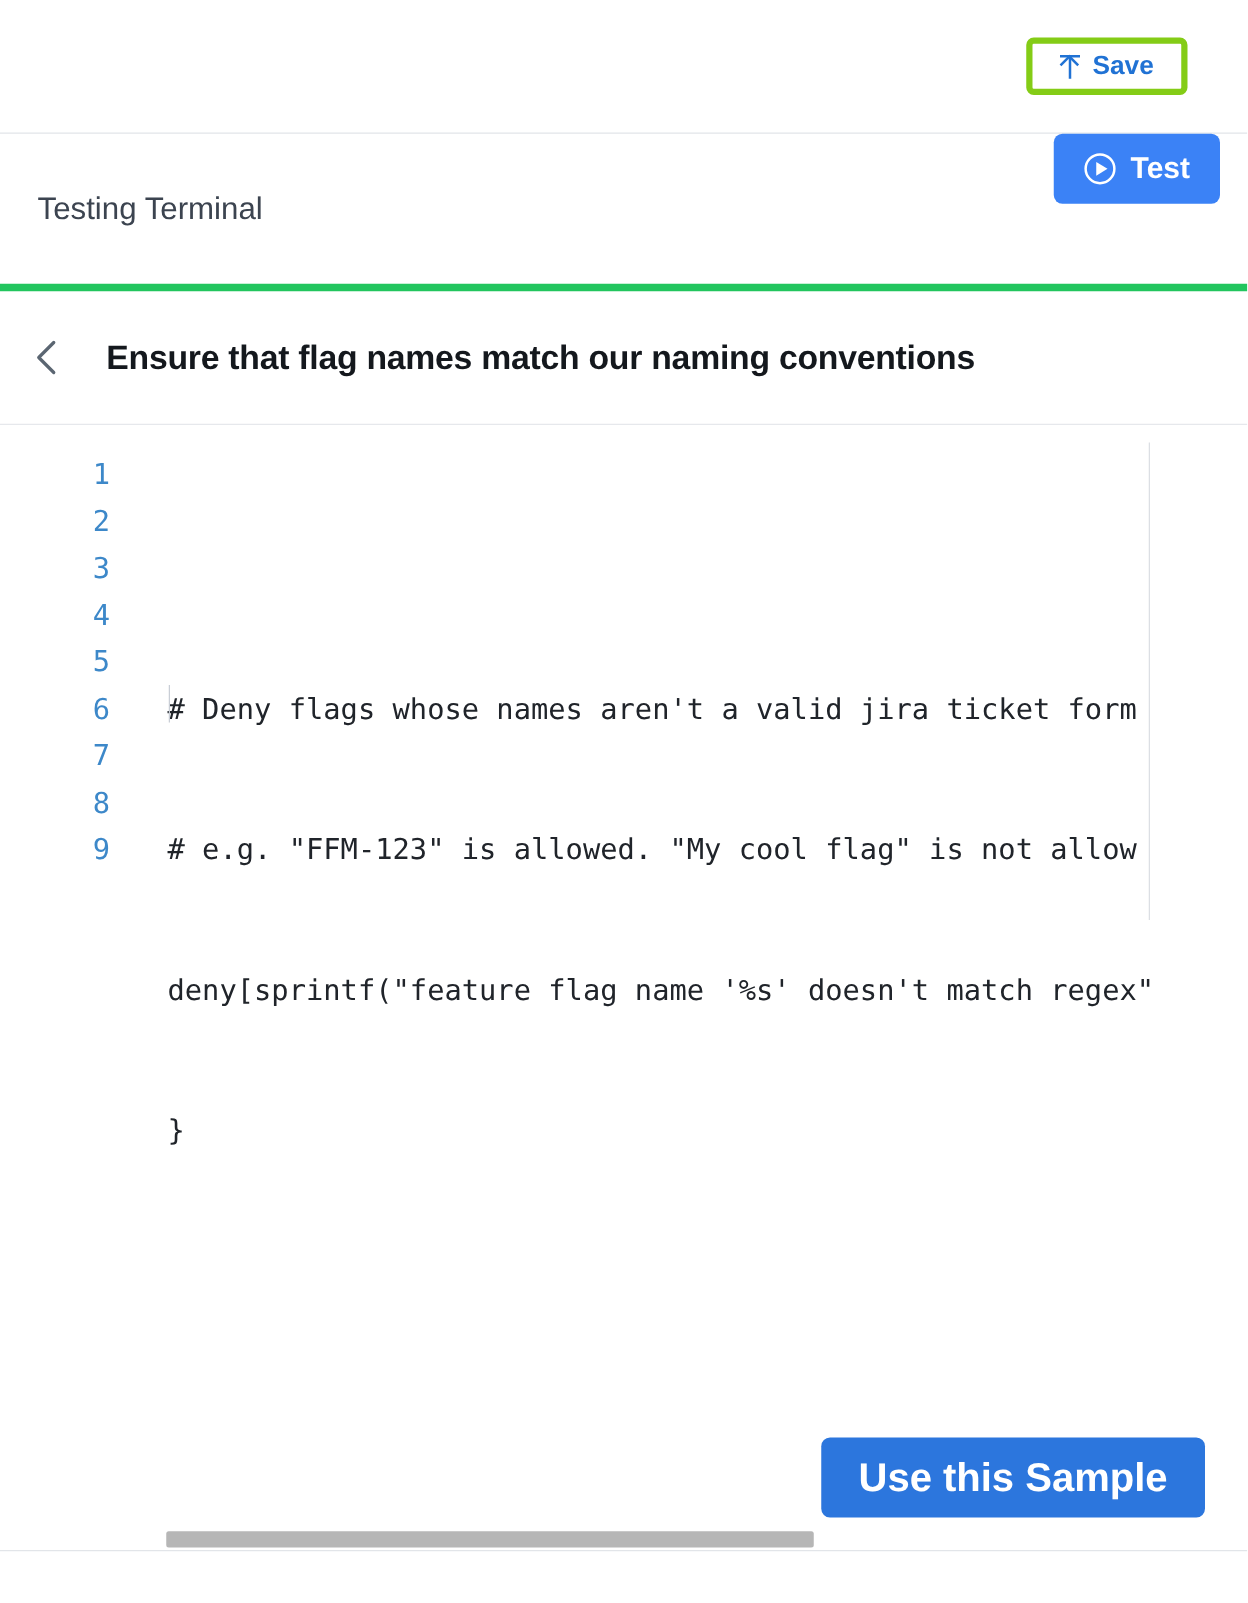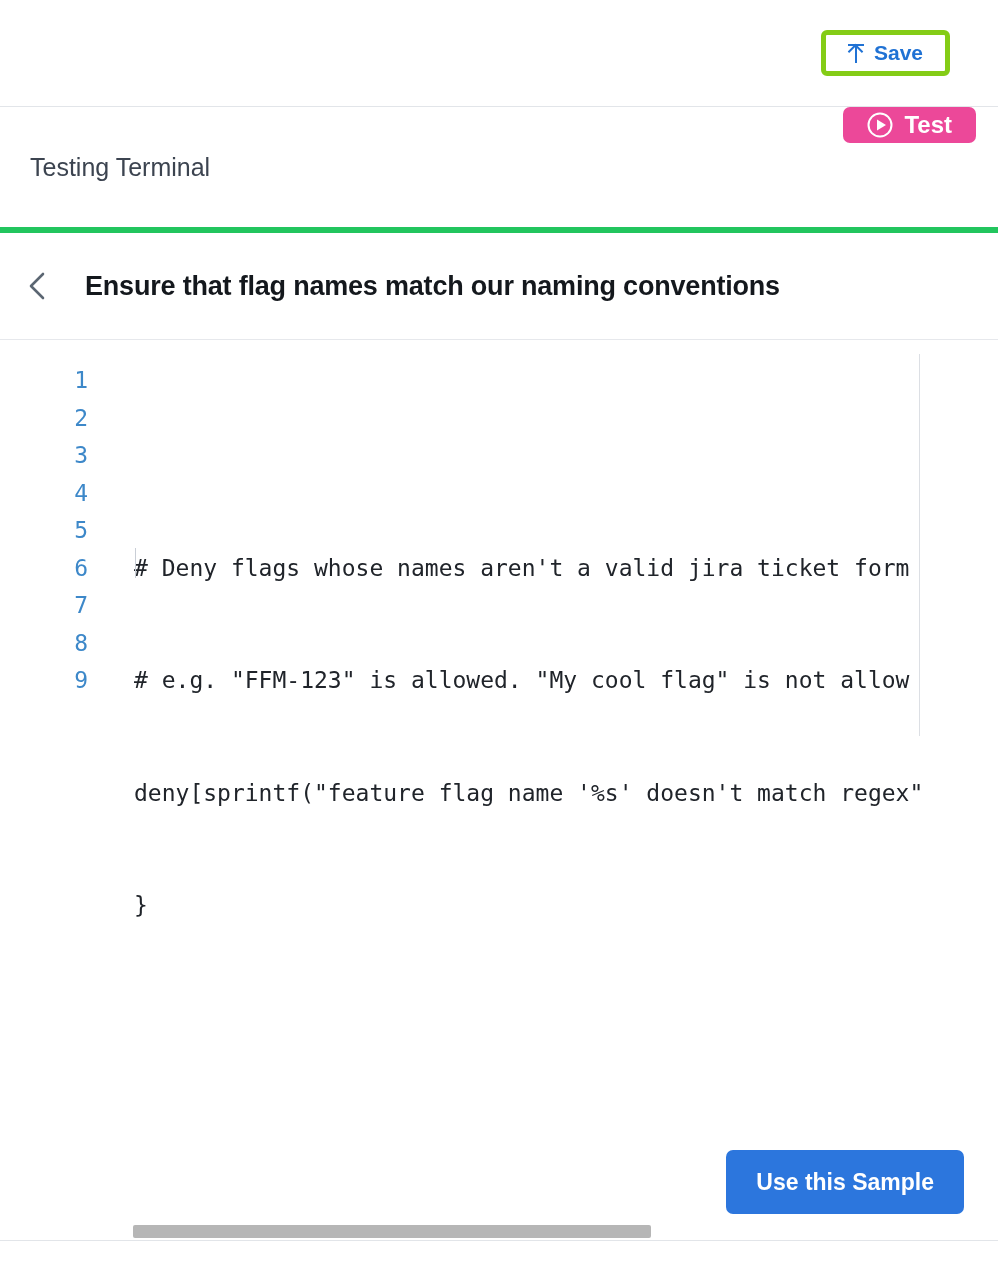--- a/index.html
+++ b/index.html
@@ -108,25 +108,25 @@
     bottom: 19px;
     height: 4px;
     background: #2072d4;
     border-radius: 2px;
   }
   .test-btn {
     margin-left: auto;
     display: flex;
     align-items: center;
     gap: 11px;
-    background: #ec4899;
+    background: #3b82f6;
     color: #ffffff;
     border: none;
     border-radius: 7px;
-    height: 36px;
+    height: 56px;
     padding: 0 24px;
     font-size: 24px;
     font-weight: 700;
     cursor: pointer;
     font-family: "Liberation Sans", sans-serif;
   }
   .play-icon { flex: 0 0 auto; display: block; }
 
   
   .sample-header {
@@ -201,21 +201,21 @@
   .use-sample-btn {
     position: absolute;
     right: 34px;
     bottom: 26px;
     background: #2c76dd;
     color: #ffffff;
     border: none;
     border-radius: 7px;
     height: 64px;
     padding: 0 30px;
-    font-size: 23px;
+    font-size: 32px;
     font-weight: 700;
     cursor: pointer;
     font-family: "Liberation Sans", sans-serif;
   }
   .hscroll-track {
     position: absolute;
     left: 0;
     bottom: 0;
     width: 998px;
     height: 18px;

